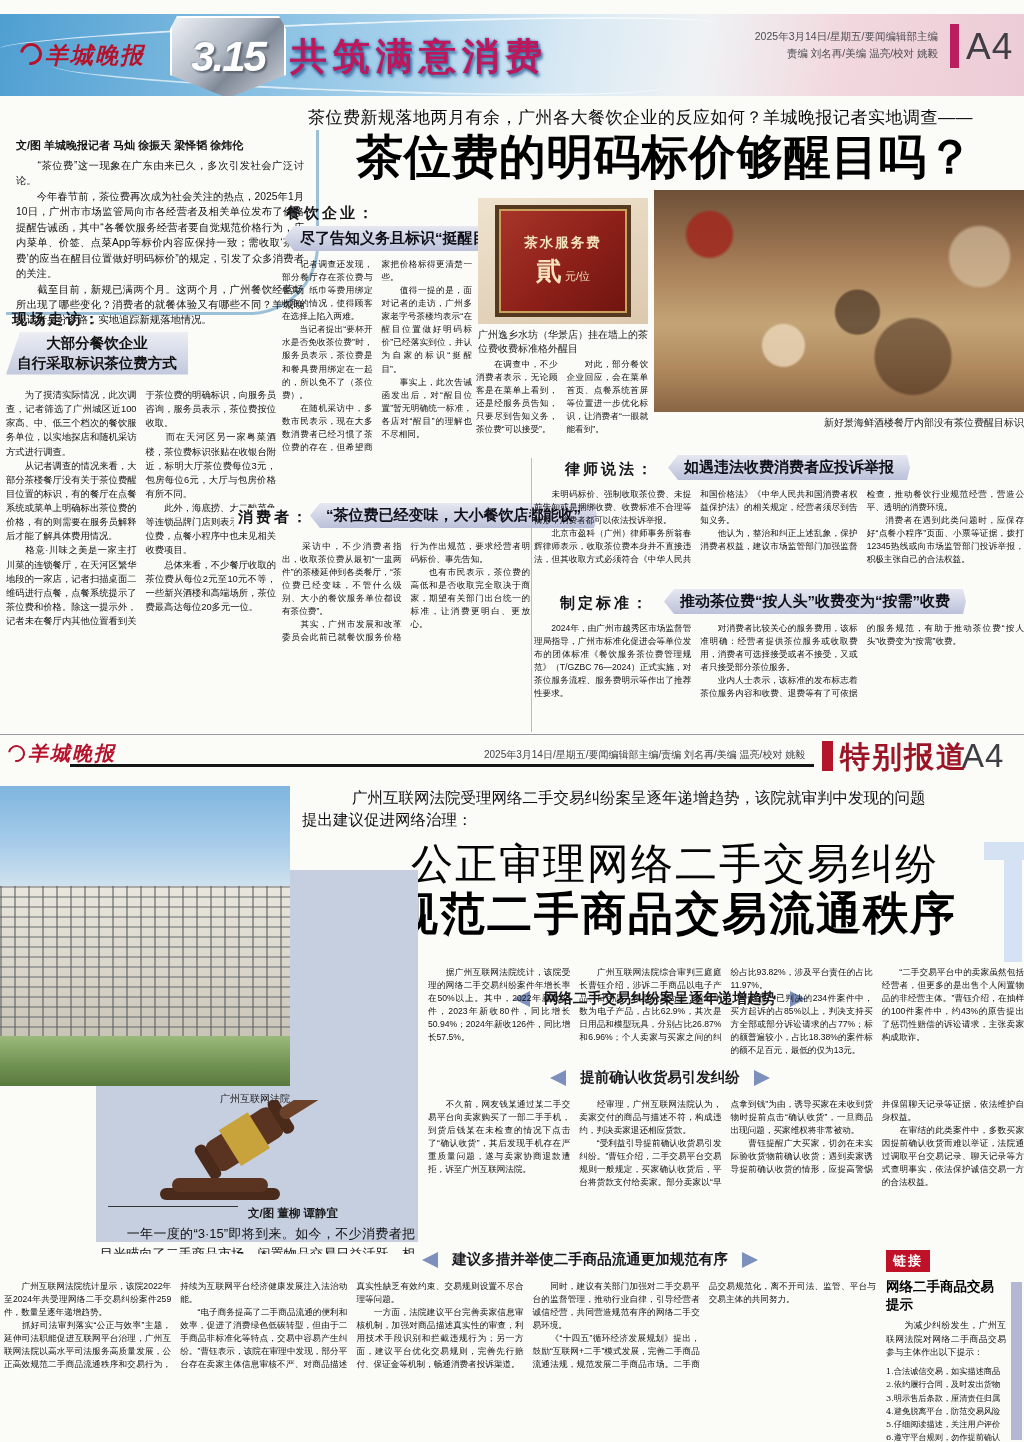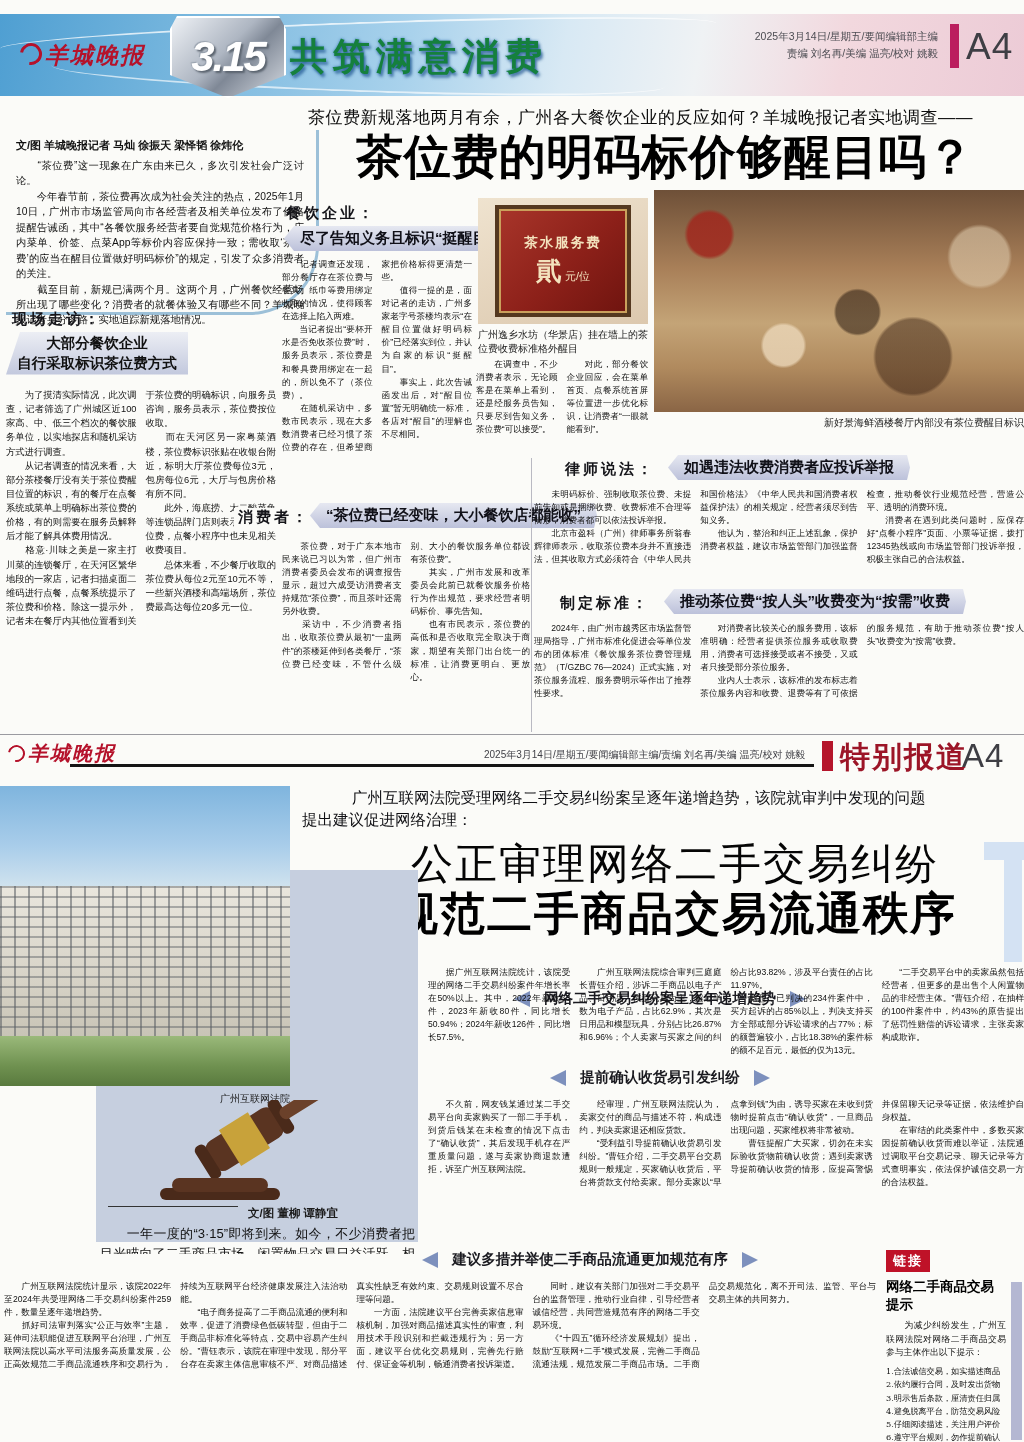--- a/index.html
+++ b/index.html
@@ -15,21 +15,21 @@
     border-bottom:2px solid rgba(255,255,255,.65);border-radius:50%;transform:rotate(2deg);}
   .masthead{font-family:"DejaVu Serif","Liberation Serif",serif;font-weight:bold;font-style:italic;
     color:#b5122b;font-size:23px;letter-spacing:2px;white-space:nowrap;}
   .swirl{display:inline-block;width:16px;height:16px;border:3px solid #b5122b;border-left-color:transparent;
     border-radius:50%;transform:rotate(-35deg);vertical-align:-2px;margin-right:3px;}
   .badge{width:112px;height:78px;background:linear-gradient(135deg,#eef1f5 0%,#aeb6c2 45%,#7f8896 60%,#d4d9e0 100%);
     clip-path:polygon(6% 0,94% 0,100% 16%,100% 72%,50% 100%,0 72%,0 16%);
     display:flex;align-items:center;justify-content:center;border:2px solid #fff;z-index:3;}
   .badge span{font-size:42px;font-weight:900;font-style:italic;color:#fff;
     text-shadow:2px 2px 2px #5c6570,-1px -1px 1px #98a1ad;letter-spacing:-2px;}
-  .slogan{font-size:37px;font-weight:900;color:#15803d;letter-spacing:6px;white-space:nowrap;
+  .slogan{font-size:37px;font-weight:900;color:#be185d;letter-spacing:6px;white-space:nowrap;
     text-shadow:2px 3px 3px rgba(20,75,135,.65),0 0 3px #3d79b4;}
   .dateline{font-size:10.5px;line-height:1.6;color:#4c4c52;text-align:right;white-space:nowrap;}
   .pagebar{width:9px;height:44px;background:#bb1e5e;}
   .pageno{font-size:37px;color:#3e3e44;font-weight:400;letter-spacing:1px;}
   
   .kicker1{width:714px;text-align:left;font-size:17px;color:#0d0d0d;letter-spacing:.5px;white-space:nowrap;}
   .headline1{width:714px;text-align:center;font-size:47px;font-weight:900;letter-spacing:.5px;white-space:nowrap;color:#000;}
   .introbox{width:288px;height:168px;padding:8px 12px 6px 10px;border-bottom:3px solid #9cc0d8;
     border-right:3px solid #9cc0d8;border-bottom-right-radius:70px;}
   .byline1{font-size:11px;font-weight:bold;margin-bottom:5px;}
@@ -168,21 +168,20 @@
     </div>
   </div>
   <div class="abs caption" style="left:478px;top:328px;width:170px;">广州逸乡水坊（华景店）挂在墙上的茶位费收费标准格外醒目</div>
 
   <div class="abs restphoto" style="left:654px;top:190px;"></div>
   <div class="abs caption" style="left:654px;top:416px;width:370px;text-align:right;">新好景海鲜酒楼餐厅内部没有茶位费醒目标识</div>
 
   <div class="abs seclabel" style="left:234px;top:508px;background:#fbfbf8;padding:0 4px;">消费者：</div>
   <div class="abs pill" style="left:310px;top:503px;">“茶位费已经变味，大小餐饮店都能收”</div>
   <div class="abs cols c2 small" style="left:282px;top:540px;width:248px;height:192px;">
-      <p>　　茶位费，对于广东本地市民来说已习以为常，但广州市消费者委员会发布的调查报告显示，超过六成受访消费者支持规范“茶位费”，而且茶叶还需另外收费。</p>
       <p>　　采访中，不少消费者指出，收取茶位费从最初“一盅两件”的茶楼延伸到各类餐厅，“茶位费已经变味，不管什么级别、大小的餐饮服务单位都设有茶位费”。</p>
       <p>　　其实，广州市发展和改革委员会此前已就餐饮服务价格行为作出规范，要求经营者明码标价、事先告知。</p>
       <p>　　也有市民表示，茶位费的高低和是否收取完全取决于商家，期望有关部门出台统一的标准，让消费更明白、更放心。</p>
     </div>
 
   <div class="abs seclabel" style="left:565px;top:460px;">律师说法：</div>
   <div class="abs pill" style="left:668px;top:455px;">如遇违法收费消费者应投诉举报</div>
   <div class="abs cols c3 small" style="left:534px;top:488px;width:490px;height:94px;">
       <p>　　未明码标价、强制收取茶位费、未提前告知或是捆绑收费、收费标准不合理等情形，消费者都可以依法投诉举报。</p>
       <p>　　北京市盈科（广州）律师事务所翁春辉律师表示，收取茶位费本身并不直接违法，但其收取方式必须符合《中华人民共和国价格法》《中华人民共和国消费者权益保护法》的相关规定，经营者须尽到告知义务。</p>

